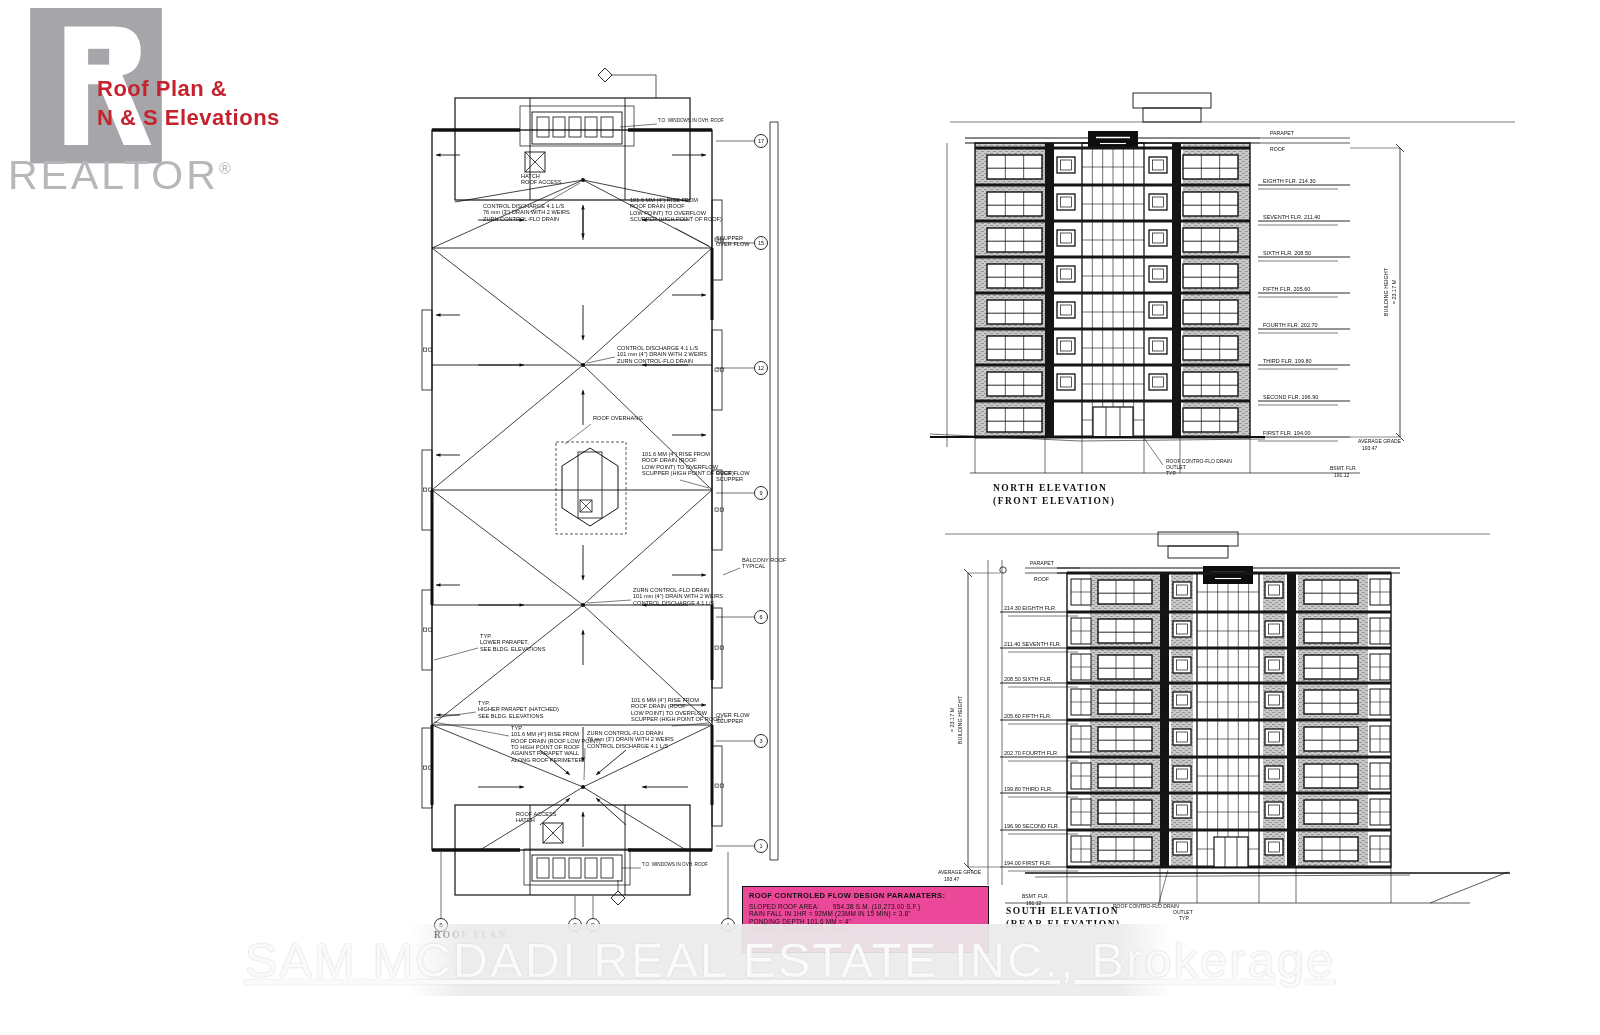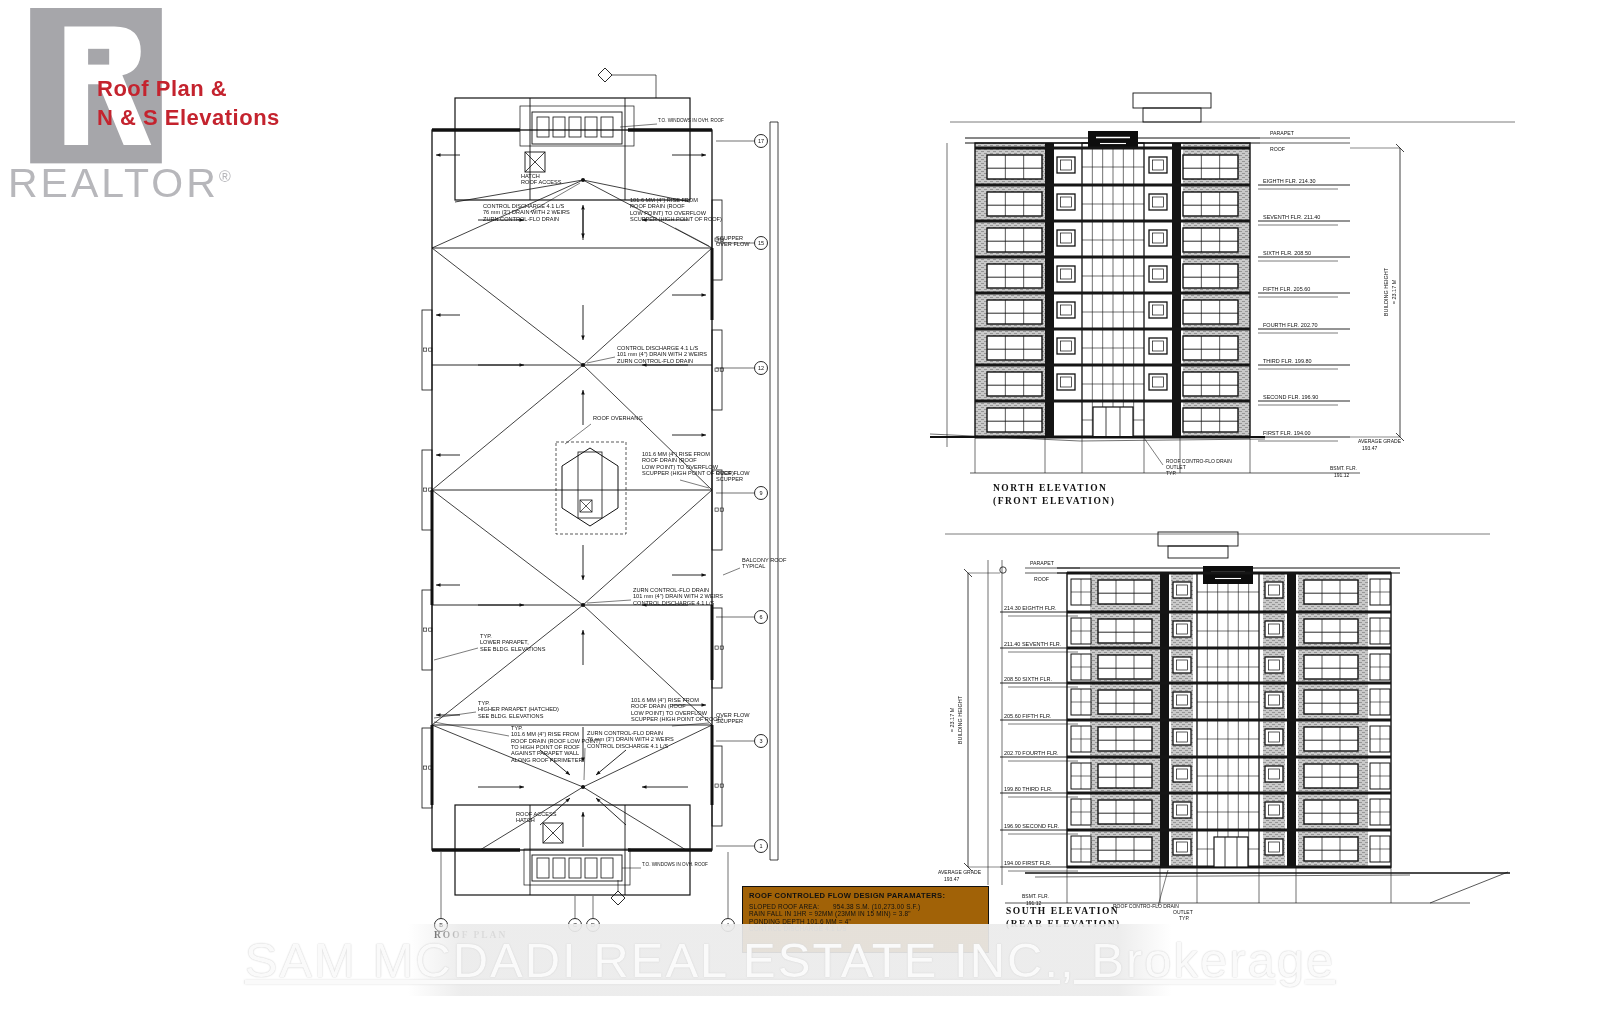--- a/index.html
+++ b/index.html
@@ -2,24 +2,24 @@
 <html><head>
 <meta charset="utf-8">
 <style>
   html,body{margin:0;padding:0;background:#fff;}
   .sheet{position:relative;width:1600px;height:1035px;background:#ffffff;overflow:hidden;
          font-family:"Liberation Sans",sans-serif;color:#111;}
   .abs{position:absolute;}
   
   .logo-mark{left:30px;top:8px;width:132px;height:158px;}
   .logo-title{left:97px;top:74px;font-weight:bold;font-size:22px;line-height:29px;color:#c4232e;letter-spacing:.5px;}
-  .realtor-word{left:8px;top:160px;font-size:41px;color:#b7b7bb;letter-spacing:3px;font-weight:500;}
+  .realtor-word{left:8px;top:152px;font-size:41px;color:#b7b7bb;letter-spacing:3px;font-weight:500;}
   .realtor-word sup{font-size:16px;}
   
-  .flowbox{left:742px;top:886px;width:234px;border:1.3px solid #111;background:#a16207;padding:4px 5px 19px 6px;z-index:5;}
+  .flowbox{left:742px;top:886px;width:234px;border:1.3px solid #111;background:#ec4899;padding:4px 5px 19px 6px;z-index:5;}
   .flowtitle{font-size:7.6px;font-weight:bold;letter-spacing:.3px;margin-bottom:2.5px;}
   .flowline{font-size:6.4px;line-height:7.6px;white-space:pre;letter-spacing:.2px;}
   
   .watermark{left:408px;top:924px;width:764px;height:72px;display:flex;align-items:center;justify-content:center;
      font-size:49px;letter-spacing:2px;color:#fafafa;white-space:nowrap;z-index:9;
      text-shadow:0 0 1px #cfcfcf,0 0 2px #dedede;
      background:linear-gradient(90deg,rgba(235,235,235,0) 0%,rgba(235,235,235,.92) 7%,rgba(235,235,235,.92) 93%,rgba(235,235,235,0) 100%);text-decoration:underline;}
   svg text{fill:#111;}
 </style>
 </head>

